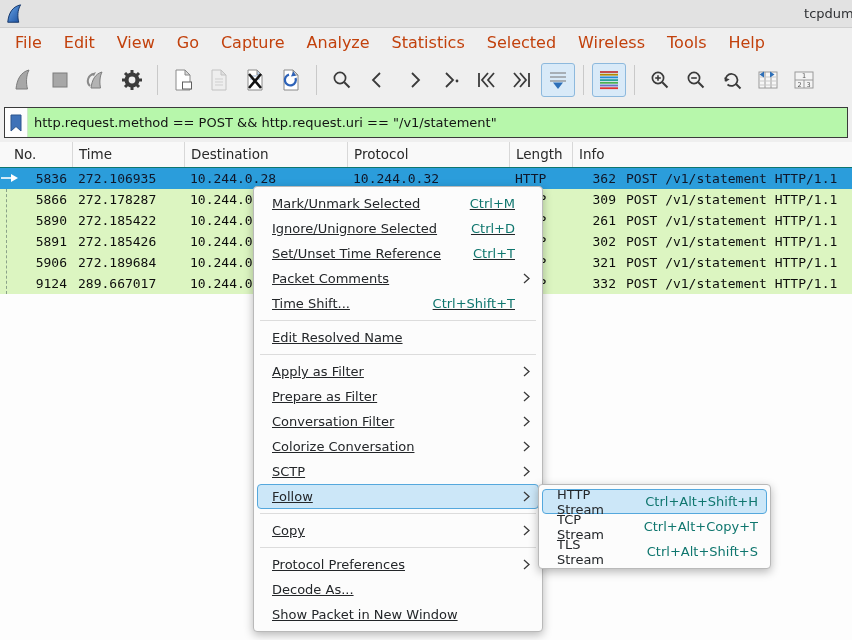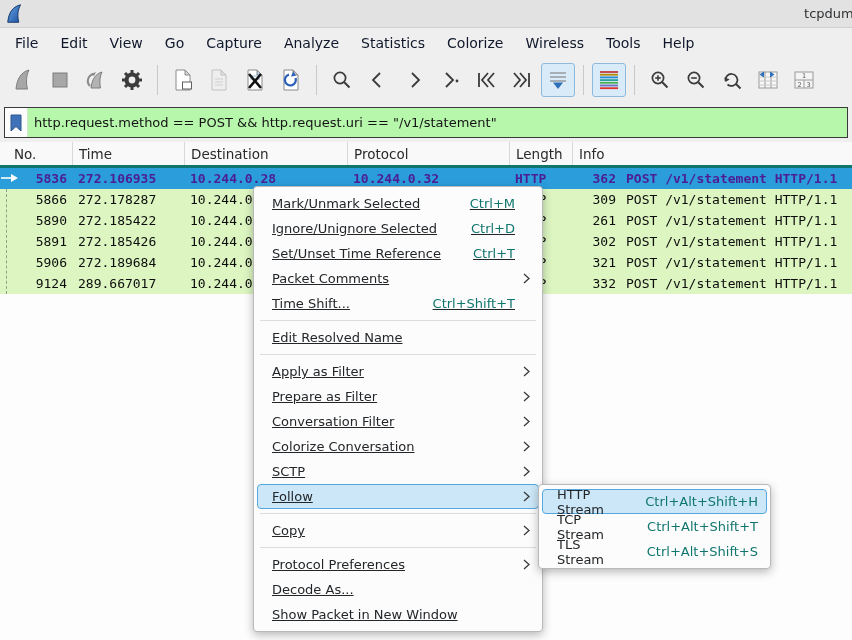--- a/index.html
+++ b/index.html
@@ -6,45 +6,45 @@
   html,body { width:852px; height:640px; overflow:hidden; }
   body { font-family:"DejaVu Sans","Liberation Sans",sans-serif; background:#fff; position:relative; font-size:13px; color:#232629; }
 
   
   .titlebar { position:absolute; left:0; top:0; width:852px; height:28px; background:var(--titlebar-bg,#e2e2e2); border-bottom:1px solid #cfcfcf; overflow:hidden; }
   .win-icon { position:absolute; left:5px; top:3px; width:22px; height:22px; }
   .win-title { position:absolute; right:-10px; top:6px; font-size:13px; color:#2f3134; white-space:nowrap; }
 
   
   .menubar { position:absolute; left:0; top:28px; width:852px; height:29px; background:#efefef; display:flex; align-items:center; padding-left:4px; }
-  .menubar .mitem { padding:4px 11px; font-size:14px; color:#0f172a; cursor:default; }
+  .menubar .mitem { padding:4px 11px; font-size:16px; color:#c2410c; cursor:default; }
 
   
   .toolbar { position:absolute; left:0; top:57px; width:852px; height:46px; background:#efefef; display:flex; align-items:center; padding-left:6px; }
   .tbtn { width:34px; height:34px; display:flex; align-items:center; justify-content:center; margin:0 1px; border:1px solid transparent; border-radius:3px; }
   .tbtn.pressed { background:#d9eaf8; border-color:#8db9dd; }
   .tsep { width:1px; height:30px; background:#c9c9c9; margin:0 7px; }
   .tbtn svg { display:block; }
 
   
   .filterbar { position:absolute; left:0; top:103px; width:852px; height:39px; background:#efefef; display:flex; align-items:center; padding:0 4px; }
   .filter-field { flex:1; height:31px; border:1px solid #3a3a3a; background:var(--filter-valid-green,#b7f7ab); display:flex; align-items:stretch; }
   .bookmark-box { width:23px; background:#fdfdfd; border-right:1px solid #cfe8cb; display:flex; align-items:center; justify-content:center; }
   .filter-input { flex:1; border:none; outline:none; background:transparent; font-family:"DejaVu Sans","Liberation Sans",sans-serif; font-size:13px; color:#141414; padding:0 6px; }
 
   
   .pkt-grid { display:grid; grid-template-columns:73px 112px 163px 162px 63px 47px 1fr; }
-  .pkt-header { position:absolute; left:0; top:142px; width:852px; height:26px; background:#f9f9f9; border-bottom:3px solid #0f766e; }
+  .pkt-header { position:absolute; left:0; top:142px; width:852px; height:26px; background:#f9f9f9; border-bottom:1px solid #0f766e; }
   .pkt-header .hcell { font-size:13.5px; color:#2a2a2a; padding:4px 0 0 6px; border-right:1px solid #d8d8d8; overflow:hidden; white-space:nowrap; }
   .pkt-header .hcell:first-child { padding-left:14px; }
   .pkt-header .hcell:last-child { border-right:none; }
 
   .pkt-rows { position:absolute; left:0; top:168px; width:852px; }
   .prow { height:21px; background:var(--http-row-green,#dcf5c1); color:#0d0d0d; font-family:"DejaVu Sans Mono","Liberation Mono",monospace; font-size:13px; line-height:21px; position:relative; }
-  .prow.selected { background:var(--selection-blue,#2b9ddb); color:#4c1d95;font-weight:bold; }
+  .prow.selected { background:var(--selection-blue,#2b9ddb); color:#0f172a; }
   .prow .c { overflow:hidden; white-space:nowrap; padding-left:5px; }
   .prow .c.no { text-align:right; padding-right:6px; padding-left:0; }
   .prow .c.len { text-align:right; padding-right:4px; padding-left:0; }
   .prow .c.info { padding-left:6px; }
   .related-line { position:absolute; left:6px; top:189px; height:105px; border-left:1px dashed #8aa288; z-index:1; }
   .sel-arrow { position:absolute; left:1px; top:3px; z-index:2; }
   .list-empty { position:absolute; left:0; top:294px; width:852px; height:346px; background:#fdfdfd; }
 
   
   .ctx { position:absolute; background:#fcfcfc; border:1px solid #b9b9b9; border-radius:4px; box-shadow:0 3px 10px rgba(0,0,0,.28); padding:4px 0; z-index:10; }
@@ -74,21 +74,21 @@
 </div>
 
 <div class="menubar">
   <span class="mitem">File</span>
   <span class="mitem">Edit</span>
   <span class="mitem">View</span>
   <span class="mitem">Go</span>
   <span class="mitem">Capture</span>
   <span class="mitem">Analyze</span>
   <span class="mitem">Statistics</span>
-  <span class="mitem">Colorize</span>
+  <span class="mitem">Selected</span>
   <span class="mitem">Wireless</span>
   <span class="mitem">Tools</span>
   <span class="mitem">Help</span>
 </div>
 
 <div class="toolbar">
   <div class="tbtn">
     <svg width="24" height="24" viewBox="0 0 24 24">
         <path d="M4 21 C5 11 9 4 17 2 C14 8 14 15 15.5 21 Z" fill="#a7a7a7" stroke="#7c7c7c"></path>
       </svg>
@@ -456,19 +456,19 @@
     </div>
 </div>
 
 <div class="ctx ctx-sub">
   <div class="mi hl">
       <span>HTTP Stream</span>
       <span class="sc">Ctrl+Alt+Shift+H</span>
     </div>
   <div class="mi">
       <span>TCP Stream</span>
-      <span class="sc">Ctrl+Alt+Shift+T</span>
+      <span class="sc">Ctrl+Alt+Copy+T</span>
     </div>
   <div class="mi">
       <span>TLS Stream</span>
       <span class="sc">Ctrl+Alt+Shift+S</span>
     </div>
 </div>
 
 </body></html>

